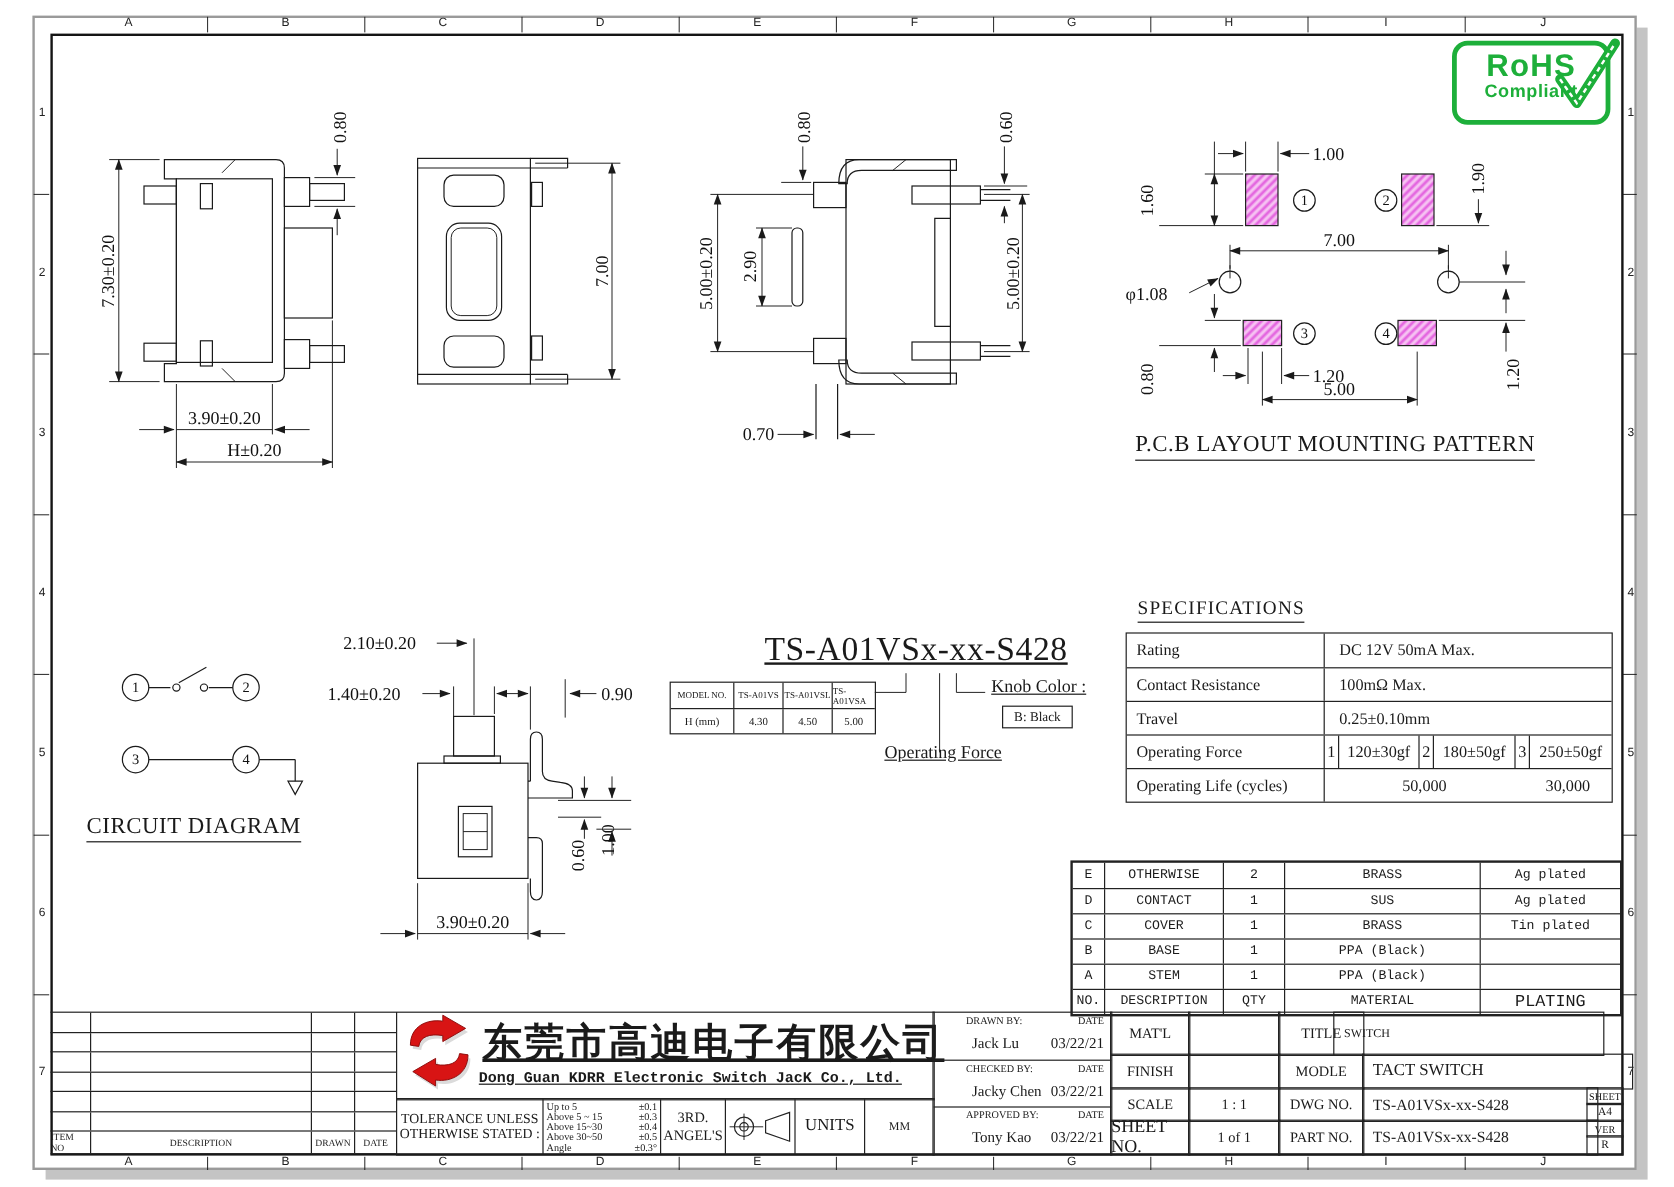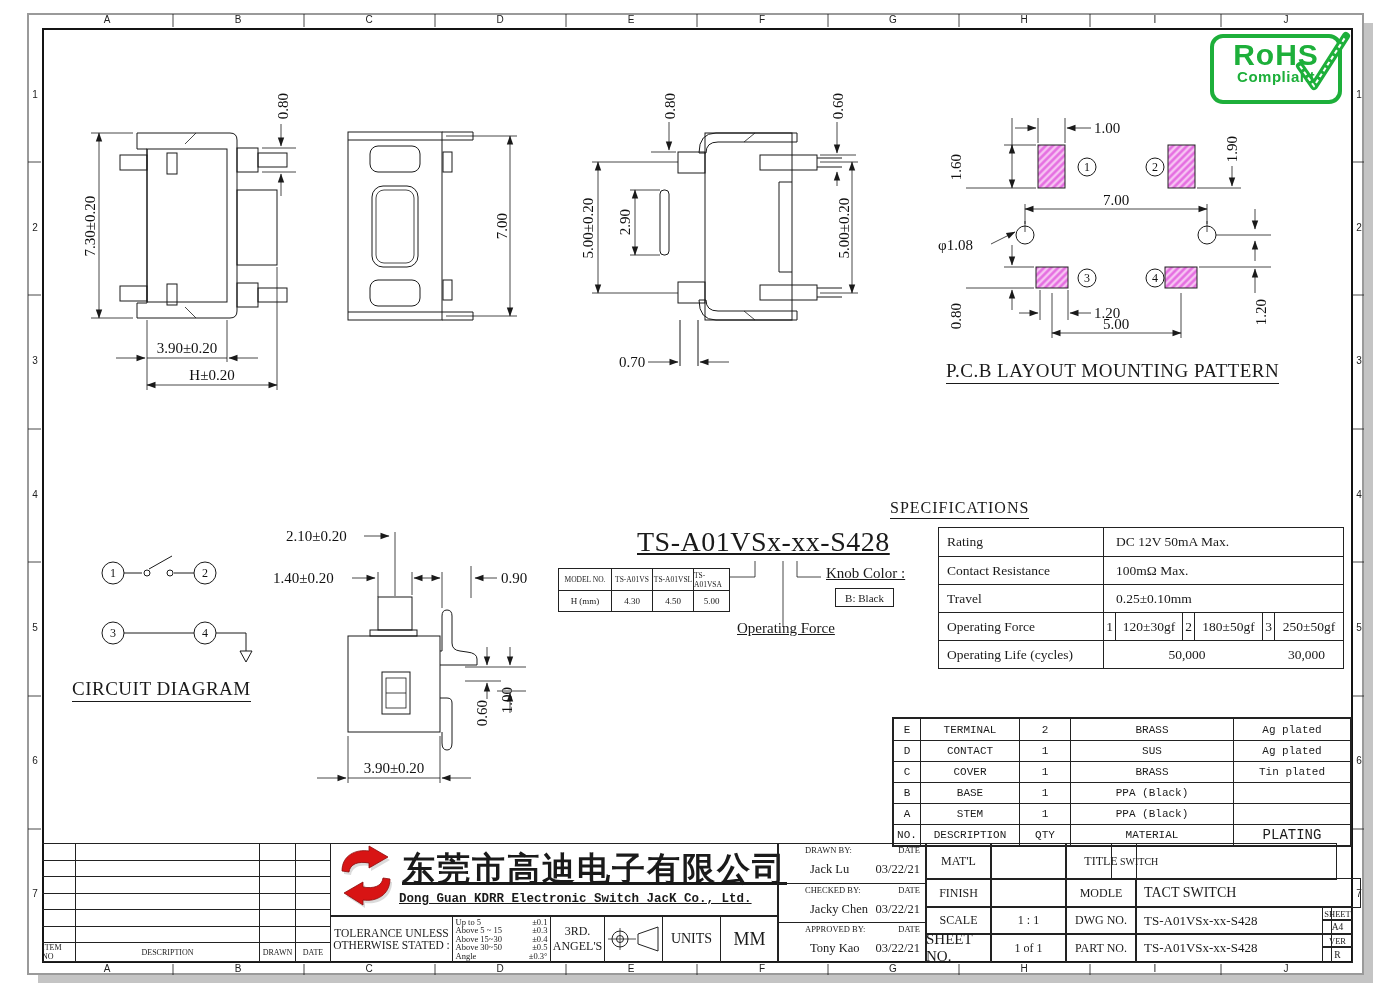--- a/index.html
+++ b/index.html
@@ -46,21 +46,21 @@
   #tolerance{position:absolute;left:330px;top:915px;width:447px;height:46px;border:1px solid #222;z-index:4;display:flex;}
   .tol-c{border-left:1px solid #222;height:100%;display:flex;flex-direction:column;align-items:center;justify-content:center;}
   .tol-c:first-child{border-left:none;}
   .tolrow{display:flex;justify-content:space-between;width:92px;font-size:8.5px;line-height:8.6px;}
   #signoff{position:absolute;left:777px;top:843px;width:148px;height:118px;border:1px solid #222;z-index:4;display:flex;flex-direction:column;}
   .so-sec{border-top:1px solid #222;flex:1;display:flex;flex-direction:column;padding-left:24px;}
   .so-sec:first-child{border-top:none;}
   .so-head{display:flex;justify-content:space-between;font-size:8.5px;padding:1px 6px 0 3px;}
   .so-val{display:flex;justify-content:space-between;font-size:12.5px;padding:1px 6px 0 8px;flex:1;align-items:center;}
   #rohs{position:absolute;left:1210px;top:34px;width:124px;height:62px;border:4px solid #1daf3a;border-radius:13px;z-index:4;color:#1daf3a;font-family:"Liberation Sans",sans-serif;font-weight:bold;text-align:center;}
-  #rohs .r1{font-size:30px;line-height:29px;letter-spacing:1px;margin-top:2px;}
+  #rohs .r1{font-size:26px;line-height:29px;letter-spacing:1px;margin-top:2px;}
   #rohs .r2{font-size:15px;line-height:15px;letter-spacing:0.5px;}
 </style>
 </head>
 <body>
 
 <div id="sheet">
   <div id="outer"></div>
   <div id="frame"></div>
 
   <div class="gl" style="left:100px;top:14px">A</div>
@@ -316,21 +316,21 @@
     <path d="M8,38 L22,58 L54,8" fill="none" stroke="#1daf3a" stroke-width="8" stroke-linecap="round" stroke-linejoin="round"></path>
     <path d="M8,38 L22,58 L54,8" fill="none" stroke="#ffffff" stroke-width="2" stroke-dasharray="4,3"></path>
   </svg>
 
   <div class="t" style="left:946px;top:360px;font-size:19px;letter-spacing:0.5px">
     <span class="underl">P.C.B LAYOUT MOUNTING PATTERN</span>
   </div>
   <div class="t" style="left:72px;top:678px;font-size:19px;letter-spacing:0.5px">
     <span class="underl">CIRCUIT DIAGRAM</span>
   </div>
-  <div class="t" style="left:890px;top:499px;font-size:16px;letter-spacing:1px">
+  <div class="t" style="left:948px;top:499px;font-size:16px;letter-spacing:1px">
     <span class="underl">SPECIFICATIONS</span>
   </div>
   <div class="t" style="left:637px;top:526px;font-size:28px;letter-spacing:0.5px">TS-A01VSx-xx-S428</div>
   <div class="t" style="left:737px;top:620px;font-size:15px">Operating Force</div>
   <div class="t" style="left:826px;top:565px;font-size:15px">Knob Color :</div>
   <div class="cell" style="left:835px;top:588px;width:57px;height:17px;font-size:11px">B: Black</div>
 
   <div id="model-table">
     <div class="mt-row">
       <div class="mt-c" style="width:52px">MODEL NO.</div>
@@ -371,21 +371,21 @@
     <div class="spec-row">
       <div class="spec-label">Operating Life (cycles)</div>
       <div class="lifecell" style="width:166px">50,000</div>
       <div class="lifecell" style="flex:1">30,000</div>
     </div>
   </div>
 
   <div id="bom">
     <div class="bom-row">
       <div class="bom-c" style="width:26px">E</div>
-      <div class="bom-c" style="width:98px">TERMINAL</div>
+      <div class="bom-c" style="width:98px">OTHERWISE</div>
       <div class="bom-c" style="width:50px">2</div>
       <div class="bom-c" style="width:162px">BRASS</div>
       <div class="bom-c last" style="flex:1">Ag plated</div>
     </div>
     <div class="bom-row">
       <div class="bom-c" style="width:26px">D</div>
       <div class="bom-c" style="width:98px">CONTACT</div>
       <div class="bom-c" style="width:50px">1</div>
       <div class="bom-c" style="width:162px">SUS</div>
       <div class="bom-c last" style="flex:1">Ag plated</div>
@@ -511,21 +511,21 @@
     <div class="tol-c" style="width:57px">
       <svg width="56" height="40" viewBox="0 0 56 40">
         <circle cx="14" cy="20" r="8" fill="none" stroke="#222" stroke-width="1"></circle>
         <circle cx="14" cy="20" r="3.5" fill="none" stroke="#222" stroke-width="1"></circle>
         <path d="M2,20 H30" stroke="#222" stroke-width="0.8" fill="none"></path>
         <path d="M14,9 V31" stroke="#222" stroke-width="0.8" fill="none"></path>
         <path d="M32,15 L52,8 V32 L32,25 Z" fill="none" stroke="#222" stroke-width="1"></path>
       </svg>
     </div>
     <div class="tol-c" style="width:57px;font-size:14px">UNITS</div>
-    <div class="tol-c" style="flex:1;font-size:18px">MM</div>
+    <div class="tol-c" style="flex:1;font-size:10px">MM</div>
   </div>
 
   <div id="signoff">
     <div class="so-sec">
       <div class="so-head">
         <span>DRAWN BY:</span>
         <span>DATE</span>
       </div>
       <div class="so-val">
         <span>Jack Lu</span>

